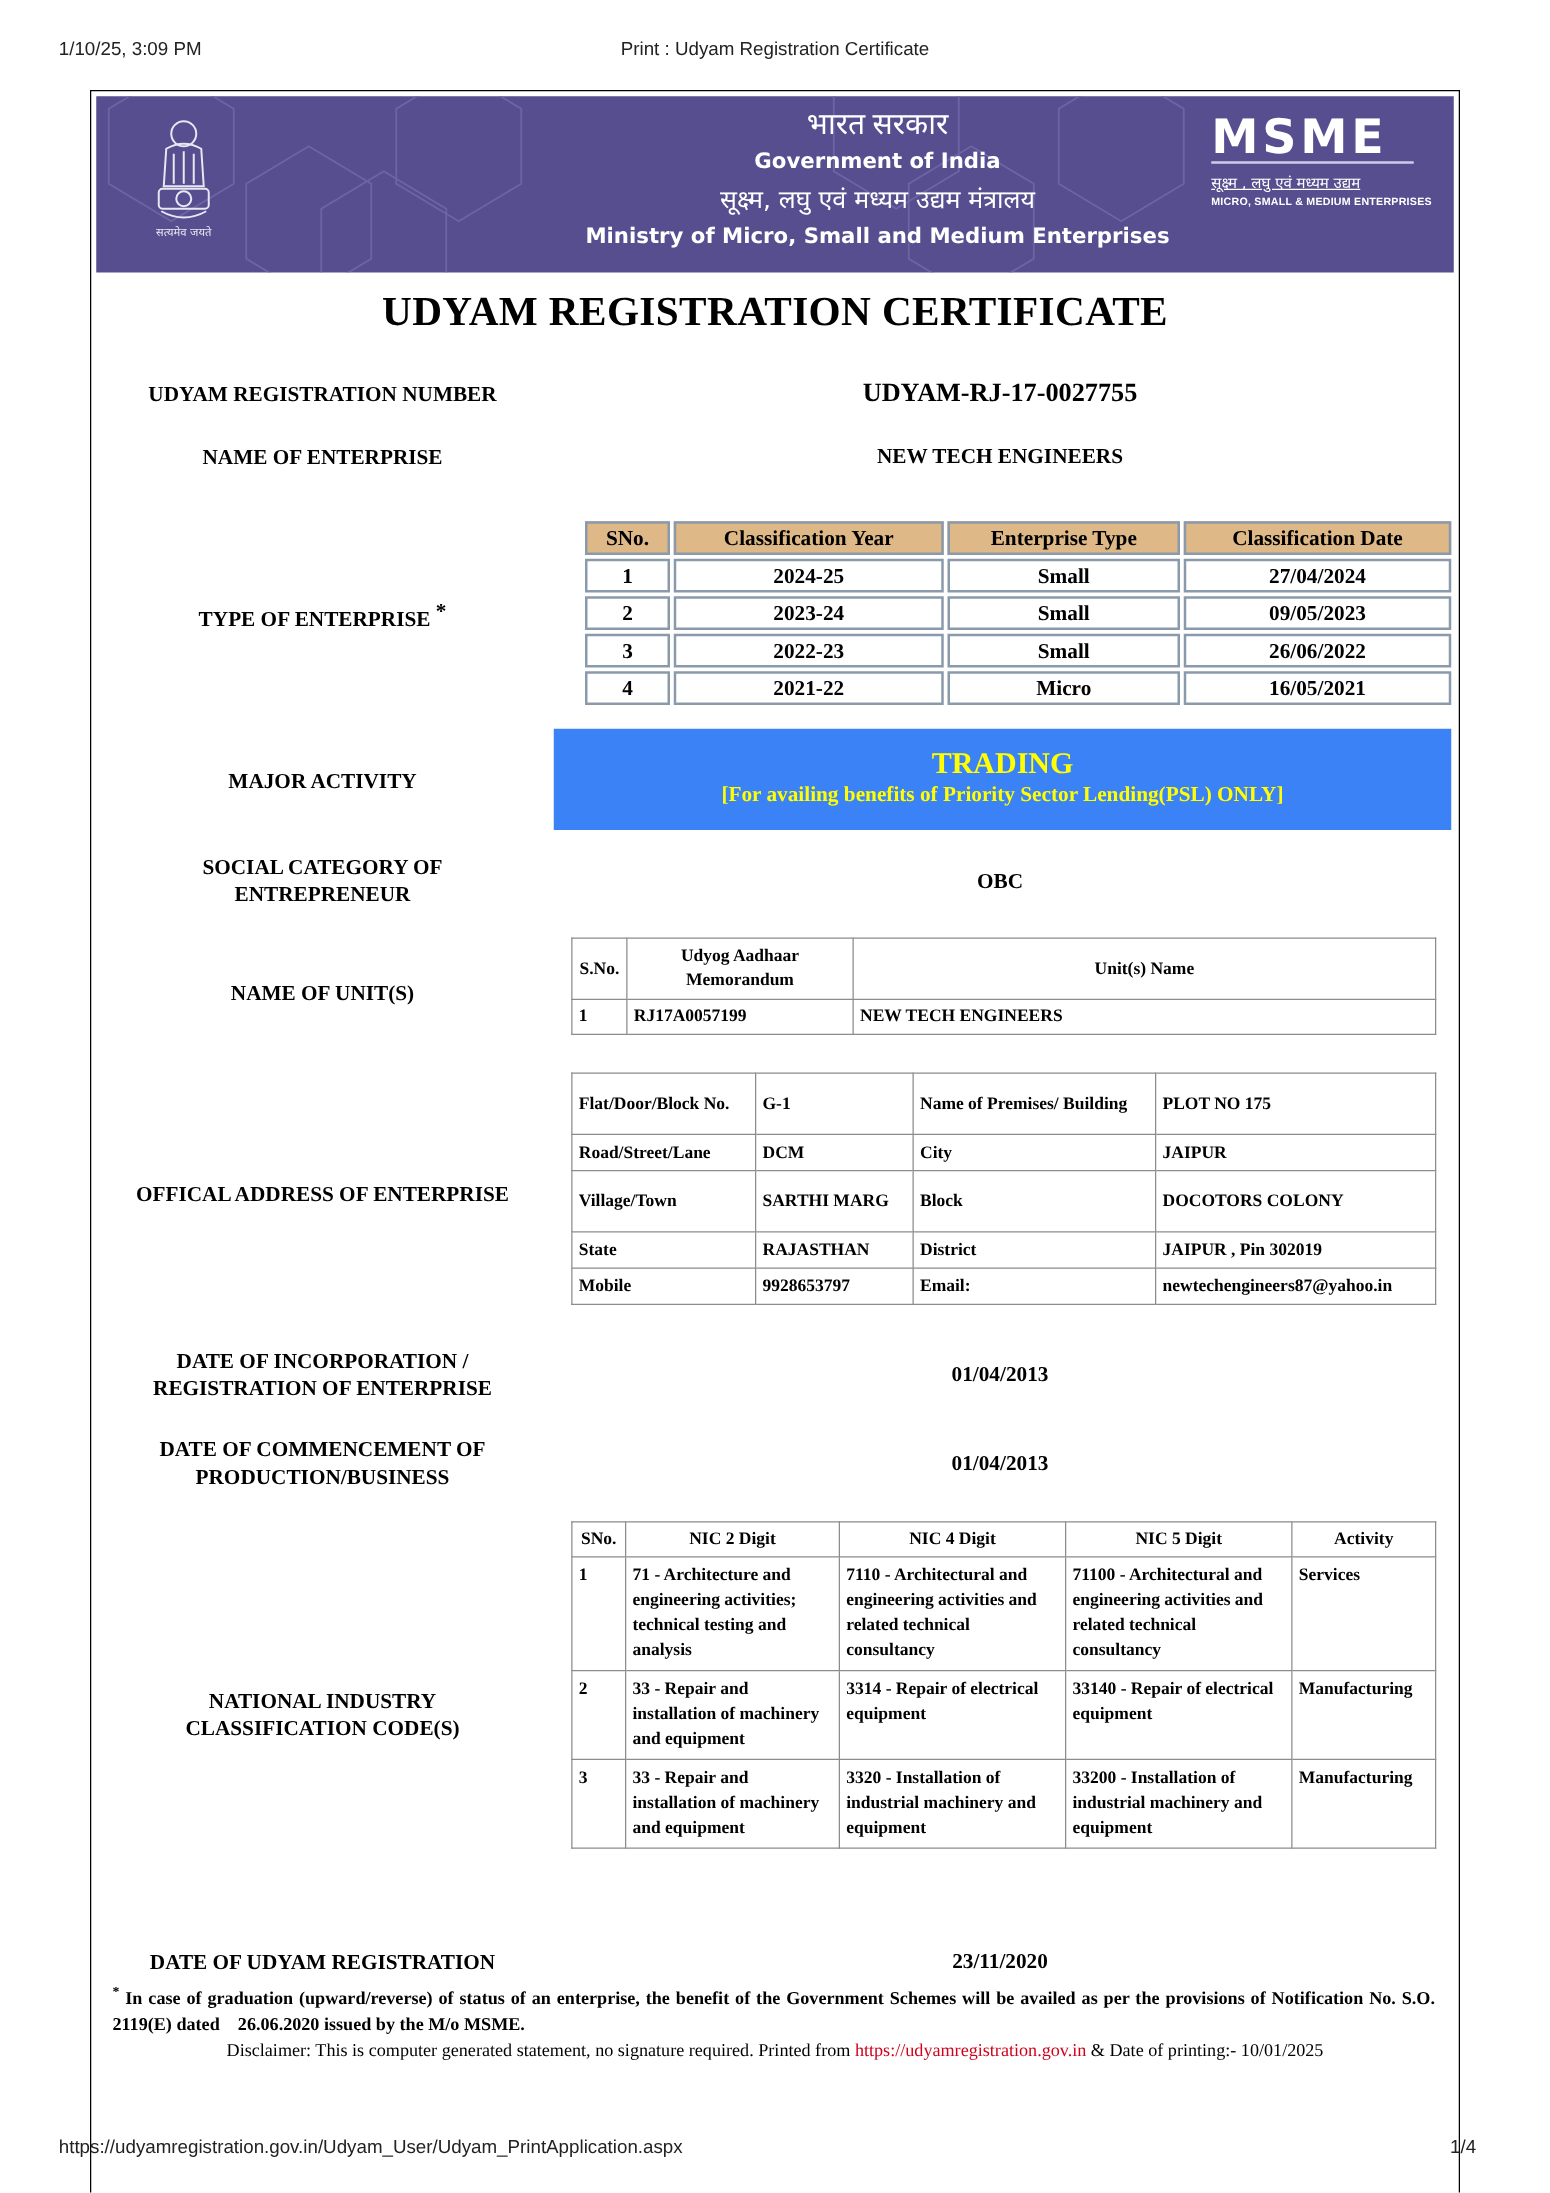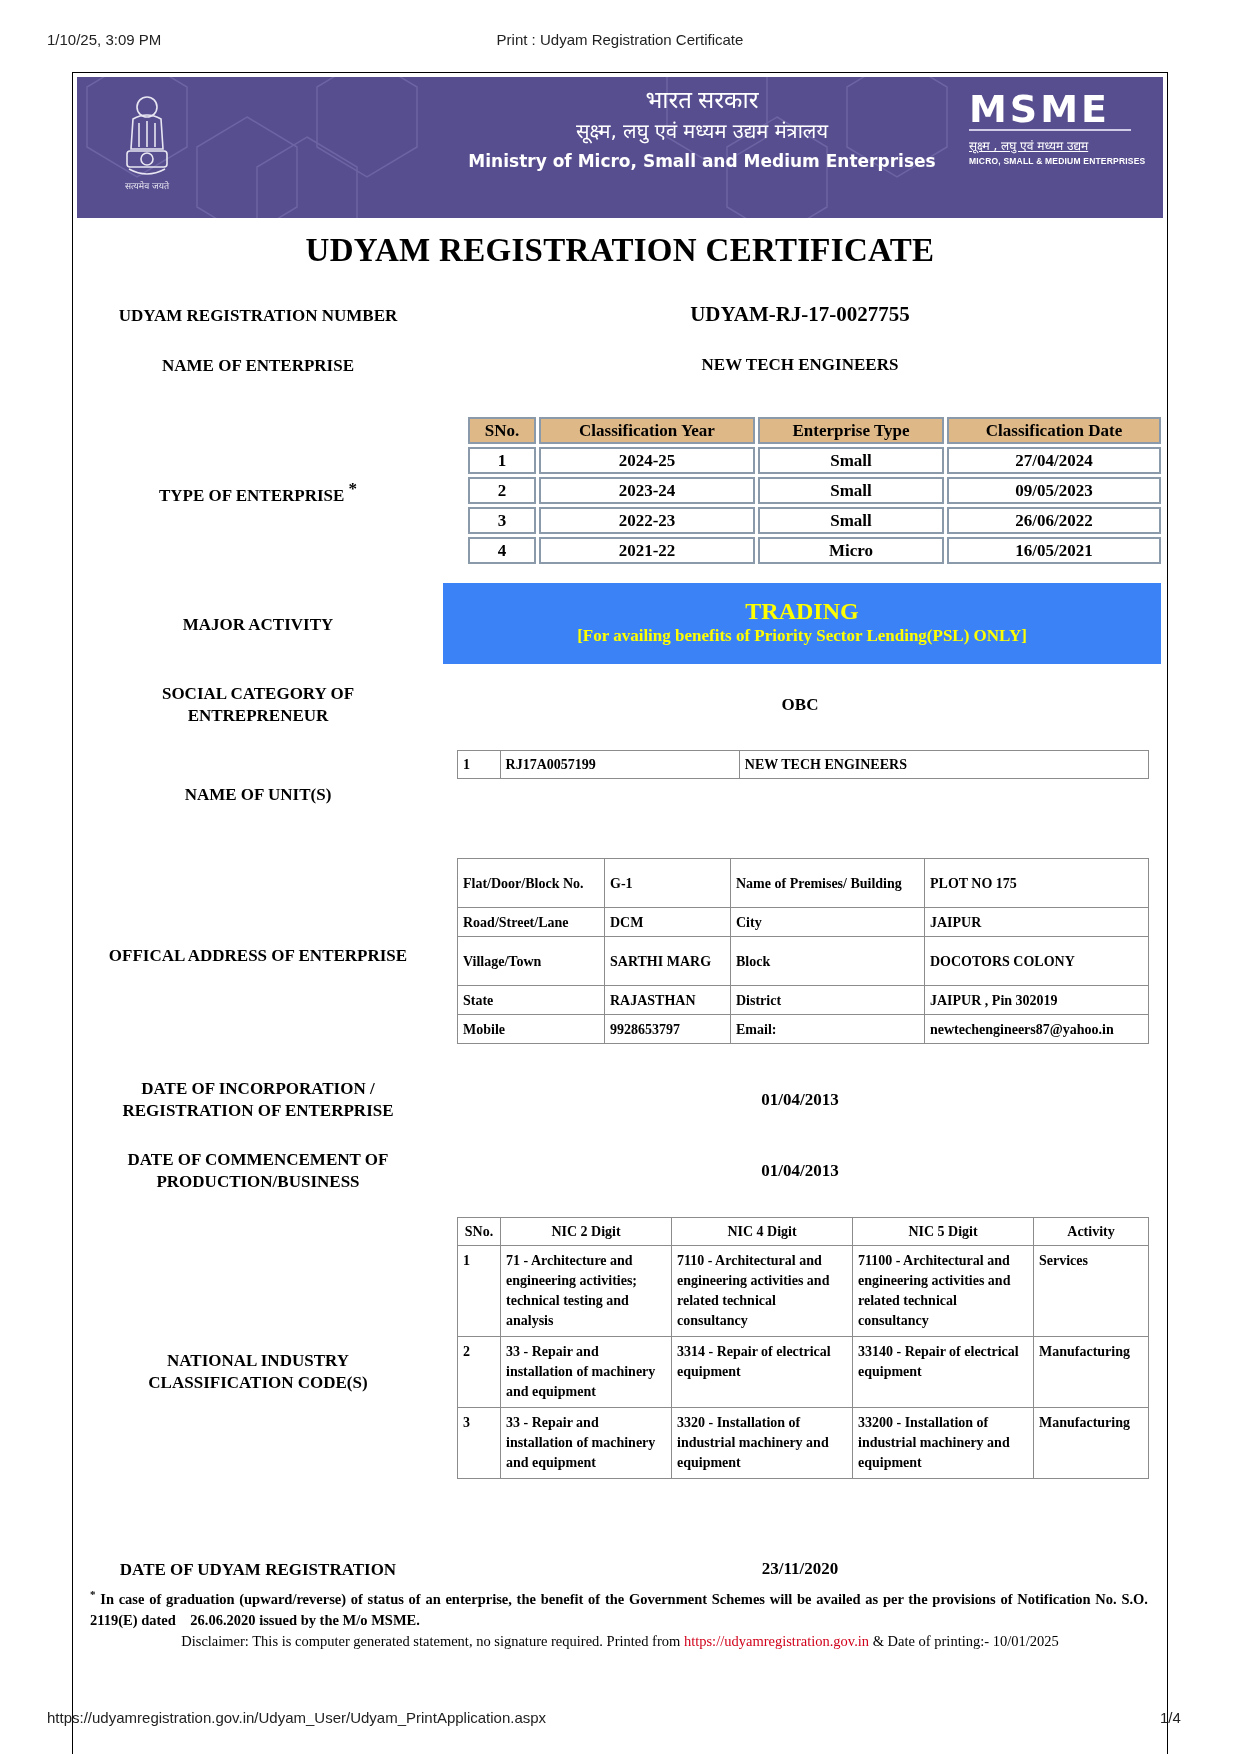--- a/index.html
+++ b/index.html
@@ -75,20 +75,21 @@
       <line x1="28" y1="32" x2="28" y2="58"></line>
       <line x1="36" y1="34" x2="36" y2="58"></line>
       <rect x="8" y="62" width="40" height="16" rx="3"></rect>
       <circle cx="28" cy="70" r="6"></circle>
       <path d="M10 80 Q28 90 46 80"></path>
     </g>
     <text x="28" y="100" font-size="9" fill="#e8e6f2" text-anchor="middle" font-family="DejaVu Sans, sans-serif">सत्यमेव जयते</text>
   </svg>
   <div class="banner-center">
     <div class="b-hindi1">भारत सरकार</div>
+    <div class="b-eng1">Government of India</div>
     <div class="b-hindi2">सूक्ष्म, लघु एवं मध्यम उद्यम मंत्रालय</div>
     <div class="b-eng2">Ministry of Micro, Small and Medium Enterprises</div>
   </div>
   <div class="msme">
     <div class="msme-word">MSME</div>
     <div class="msme-hindi">सूक्ष्म , लघु एवं मध्यम उद्यम</div>
     <div class="msme-eng">MICRO, SMALL &amp; MEDIUM ENTERPRISES</div>
   </div>
 </div>
 
@@ -147,20 +148,25 @@
 
 <div class="lbl" style="top:683px;">
   <div>SOCIAL CATEGORY OF</div>
   <div>ENTREPRENEUR</div>
 </div>
 <div class="val" style="top:695px;">OBC</div>
 
 <div class="lbl" style="top:784px;">NAME OF UNIT(S)</div>
 <table class="grid units">
   <tbody>
+      <tr>
+    <th style="width:33px;height:42px;">S.No.</th>
+    <th style="width:170px;">Udyog Aadhaar Memorandum</th>
+    <th>Unit(s) Name</th>
+  </tr>
   <tr>
     <td style="height:21px;">1</td>
     <td>RJ17A0057199</td>
     <td>NEW TECH ENGINEERS</td>
   </tr>
 </tbody>
   </table>
 
 <div class="lbl" style="top:945px;">OFFICAL ADDRESS OF ENTERPRISE</div>
 <table class="grid addr">

